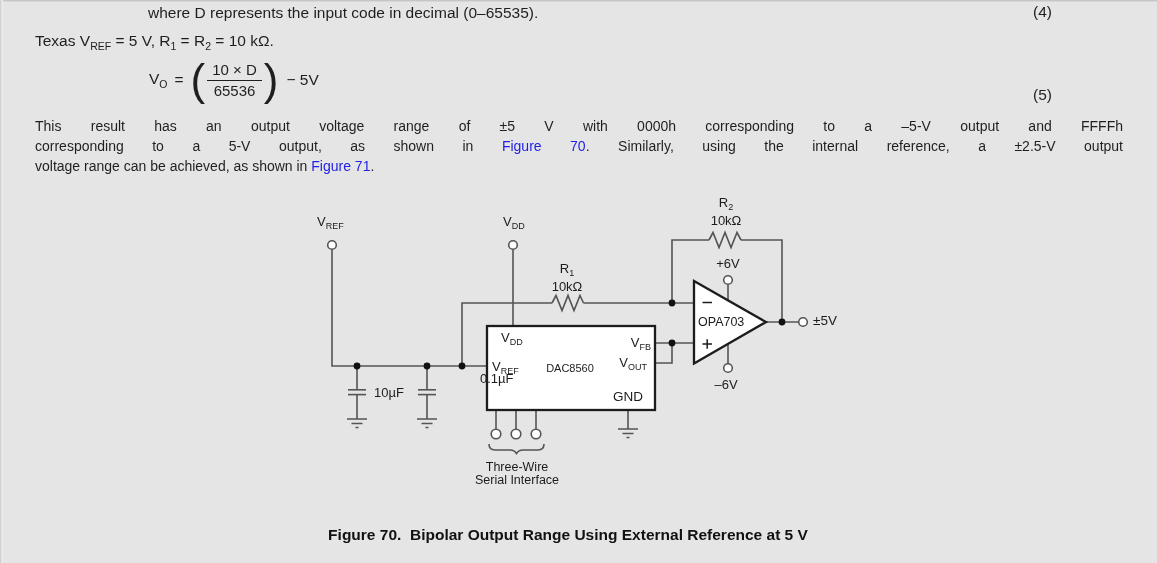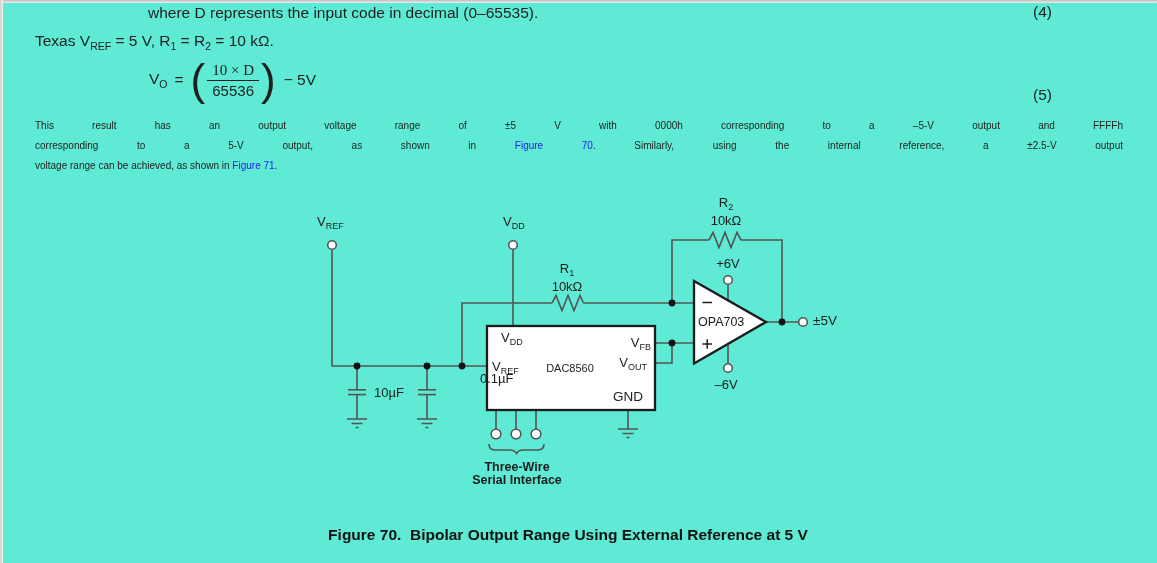--- a/index.html
+++ b/index.html
@@ -1,45 +1,45 @@
 <!DOCTYPE html>
 <html><head>
 <meta charset="utf-8">
 <style>
   html,body{margin:0;padding:0;background:#ffffff;}
-  .page{position:relative;width:1157px;height:563px;background:#5eead4;overflow:hidden;
+  .page{position:relative;width:1157px;height:563px;background:#e5e5e5;overflow:hidden;
         font-family:"Liberation Sans",sans-serif;color:#1f1f1f;}
   .edge-top{position:absolute;left:0;top:0;width:1157px;height:3px;
         background:linear-gradient(#bdbdbd,#efefef);}
   .edge-left{position:absolute;left:0;top:0;width:3px;height:563px;
         background:linear-gradient(to right,#cccccc,#f4f4f4);}
   .abs{position:absolute;white-space:nowrap;}
   .body-txt{font-size:15.5px;line-height:20px;}
-  .para{position:absolute;left:35px;top:116px;width:1088px;font-size:10px;line-height:20px;}
+  .para{position:absolute;left:35px;top:116px;width:1088px;font-size:14px;line-height:20px;}
   .jline{text-align:justify;text-align-last:justify;}
   .lastline{text-align:left;}
   a.figlink{color:#2222e6;text-decoration:none;cursor:pointer;}
   .sb{font-size:10.5px;vertical-align:-3.5px;}
   
   .equation{position:absolute;left:149px;top:55px;height:50px;display:flex;align-items:center;
             font-size:15.5px;}
   .paren{font-size:44px;line-height:46px;font-weight:400;color:#1f1f1f;}
   .frac{display:inline-block;text-align:center;font-size:15px;margin:0 2px;}
-  .frac .num{display:block;padding:0 5px 2px 5px;border-bottom:1.6px solid #1f1f1f;line-height:16px;font-family:Liberation Serif, serif;}
+  .frac .num{display:block;padding:0 5px 2px 5px;border-bottom:1.6px solid #1f1f1f;line-height:16px;}
   .frac .den{display:block;padding-top:2px;line-height:16px;}
   .eqno{font-size:15.5px;}
   
   .clabel{position:absolute;font-size:13px;line-height:14px;color:#1c1c1c;white-space:nowrap;}
   .ctr{transform:translateX(-50%);text-align:center;}
   .rgt{transform:translateX(-100%);}
   .s{font-size:9px;vertical-align:-3px;}
   .chipname{font-size:11px;}
   .pinlbl{font-size:13.5px;}
   .opamp-lbl{font-size:12.5px;}
-  .serial-lbl{font-size:12.5px;line-height:13px;text-align:center;font-weight:bold;}
+  .serial-lbl{font-size:12.5px;line-height:13px;text-align:center;}
   .copyright{font-size:11.5px;color:#333;}
   .caption{font-size:15.5px;font-weight:bold;white-space:pre;color:#111;}
   svg.circ{position:absolute;left:0;top:0;}
 </style>
 </head>
 <body>
 
 <div class="page">
   <div class="edge-top"></div>
   <div class="edge-left"></div>

